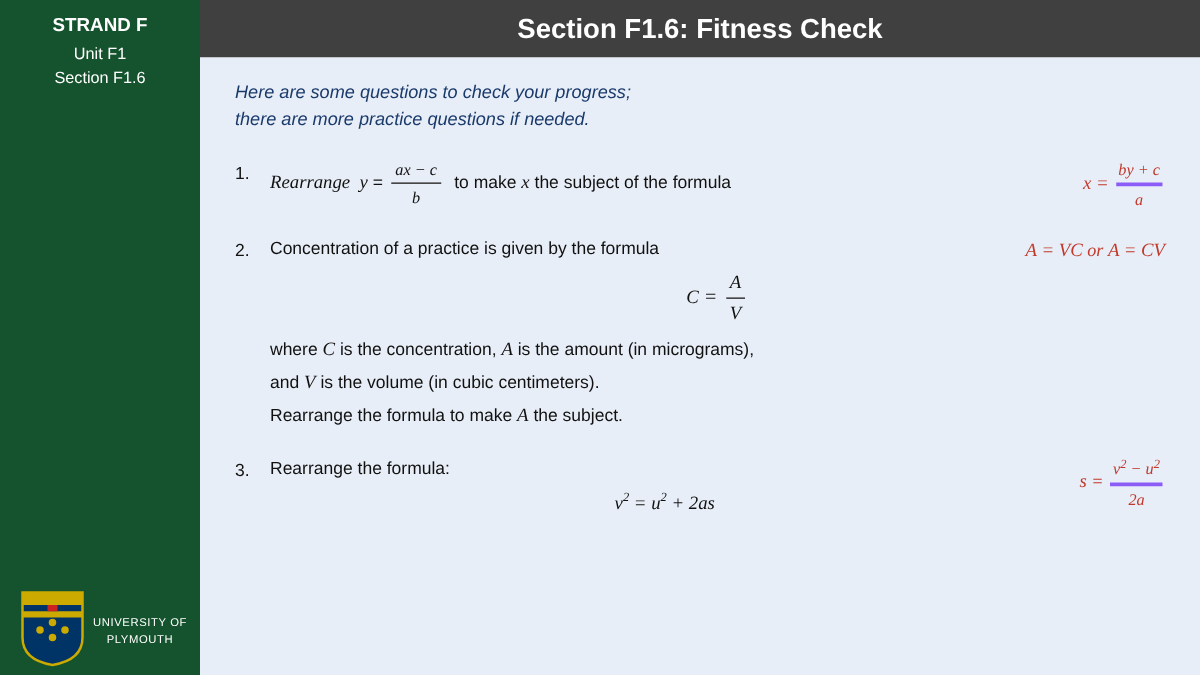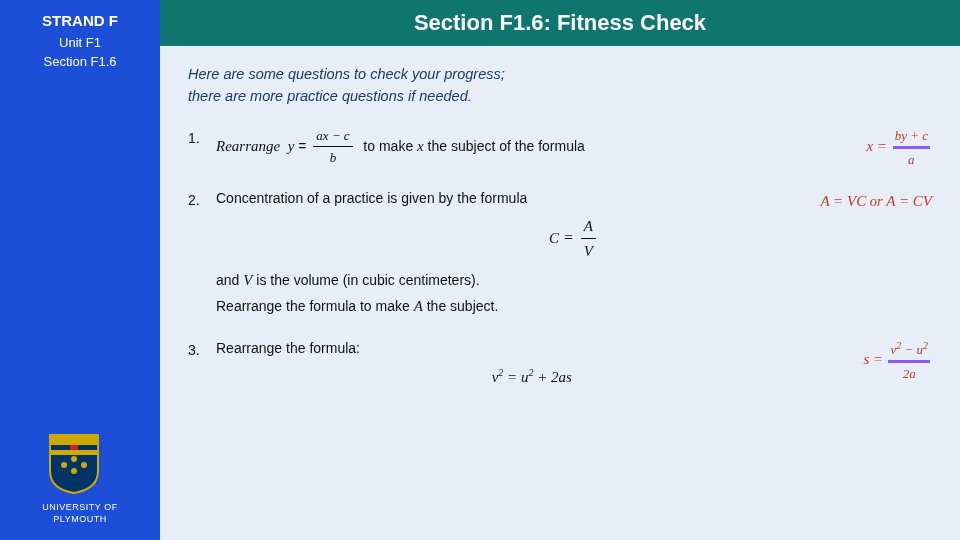--- a/index.html
+++ b/index.html
@@ -8,21 +8,21 @@
       height: 540px;
       font-family: Arial, sans-serif;
       display: flex;
       overflow: hidden;
     }
 
     
     #sidebar {
       width: 160px;
       min-width: 160px;
-      background-color: #1d4ed8;
+      background-color: #14532d;
       display: flex;
       flex-direction: column;
       align-items: center;
       padding-top: 12px;
       color: white;
     }
     #sidebar .strand-title {
       font-size: 15px;
       font-weight: bold;
       text-align: center;
@@ -36,24 +36,23 @@
       margin-bottom: 4px;
     }
     #sidebar .section-label {
       font-size: 13px;
       text-align: right;
       color: white;
       margin-bottom: 10px;
     }
     #sidebar .logo-area {
       margin-top: auto;
-      margin-bottom: 14px;
-      display: flex;
-      flex-direction: column;
-      align-items: flex-start;
+      display: flex;
+      flex-direction: row;
+      align-items: center;
     }
     .logo-shield {
       width: 64px;
       height: 64px;
       margin-bottom: 6px;
     }
     .uni-text {
       font-size: 9px;
       color: white;
       text-align: center;
@@ -62,21 +61,21 @@
     }
 
     
     #main {
       flex: 1;
       display: flex;
       flex-direction: column;
       background: #f0f4fa;
     }
     #header {
-      background-color: #0f766e;
+      background-color: #404040;
       color: white;
       text-align: center;
       padding: 10px 16px;
       font-size: 22px;
       font-weight: bold;
     }
     #content {
       flex: 1;
       background: #e8eef7;
       padding: 18px 28px 14px 28px;
@@ -272,20 +271,21 @@
           <span class="math-inline">A = VC</span> or <span class="math-inline">A = CV</span>
         </div>
         <p>Concentration of a practice is given by the formula</p>
         <div class="math-display">
           <span class="math-inline">C</span> =
           <span class="math-frac">
             <span class="numer">A</span>
             <span class="denom">V</span>
           </span>
         </div>
+        <p>where <span class="math-inline">C</span> is the concentration, <span class="math-inline">A</span> is the amount (in micrograms),</p>
         <p>and <span class="math-inline">V</span> is the volume (in cubic centimeters).</p>
         <p>Rearrange the formula to make <span class="math-inline">A</span> the subject.</p>
       </div>
     </div>
 
     <div class="question-item clearfix">
       <div class="q-num">3.</div>
       <div class="q-body">
         <div class="q3-answer">
           <span class="math-inline">s</span> =

